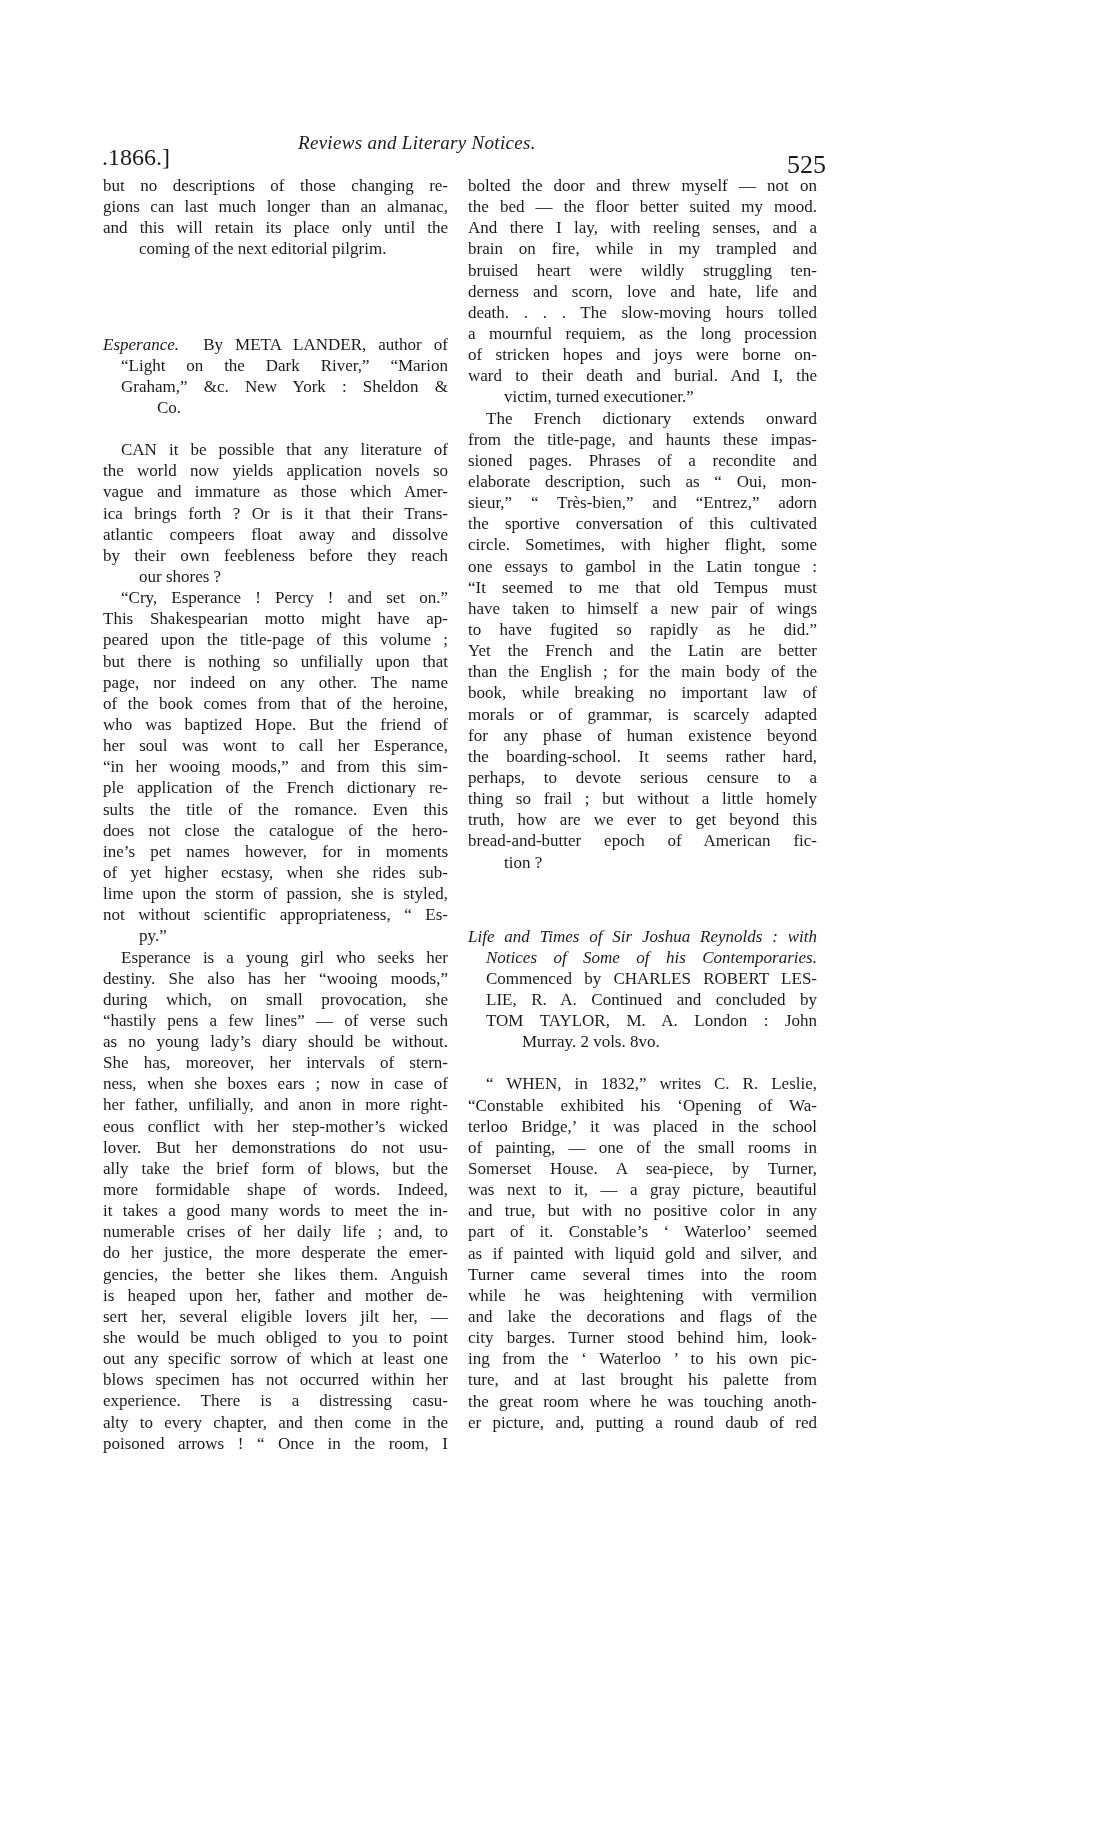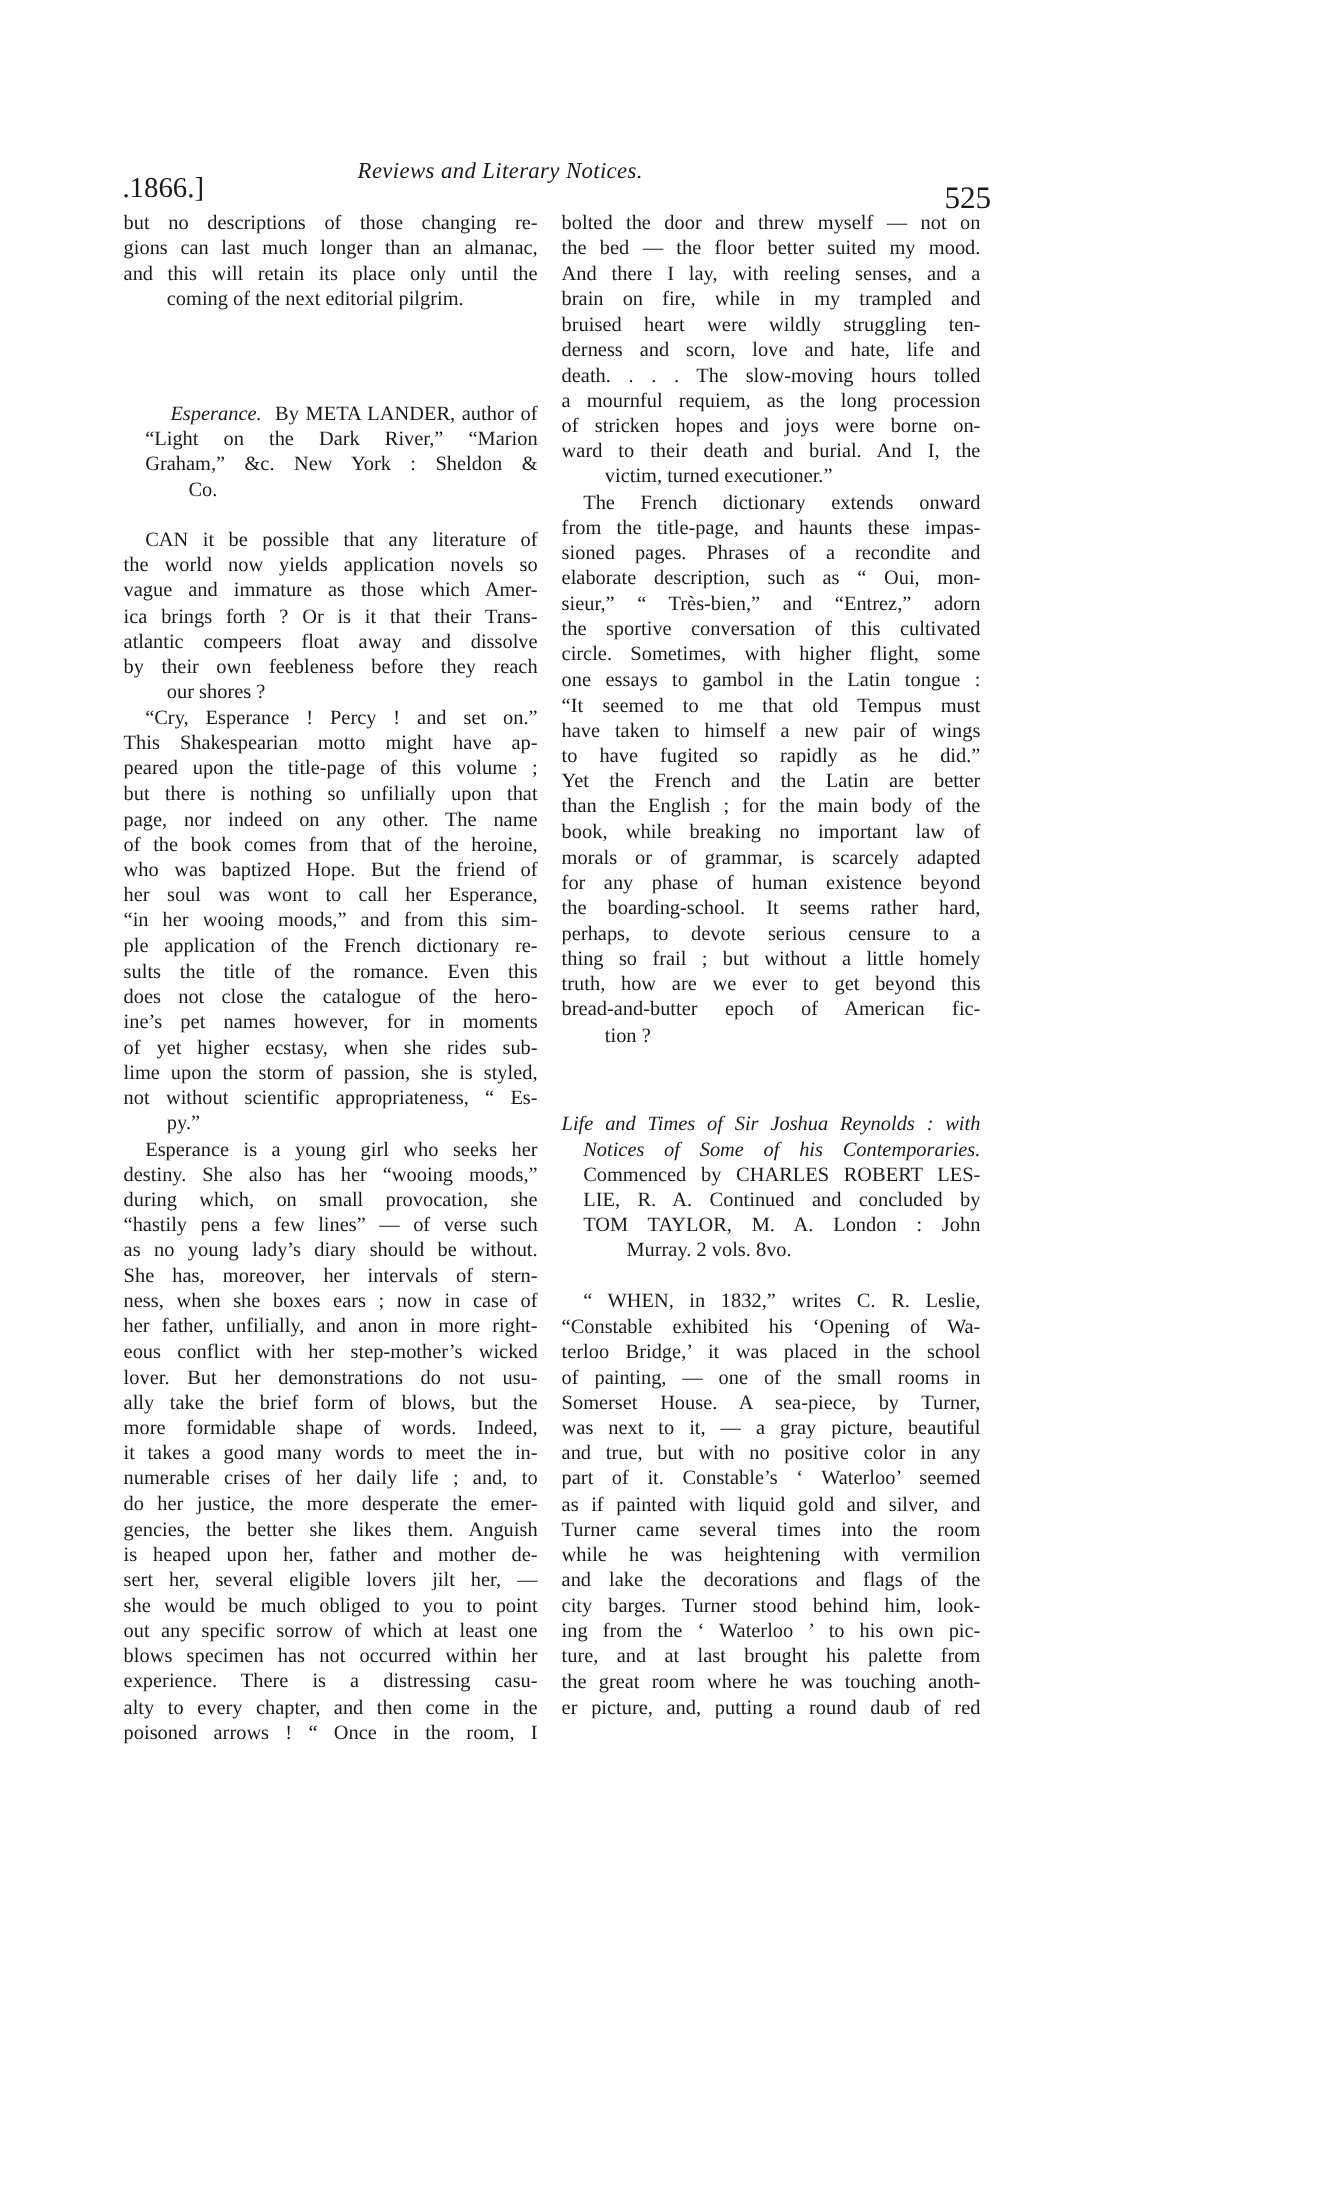--- a/index.html
+++ b/index.html
@@ -11,21 +11,21 @@
   .hdr-title { position: absolute; left: 196px; top: 0; font-size: 19px; font-style: italic; letter-spacing: 0.3px; }
   .hdr-page { position: absolute; right: -4px; top: 18px; font-size: 26px; }
   .col { position: absolute; top: 175px; font-size: 17px; line-height: 21.15px; }
   .col-left { left: 103px; width: 345px; }
   .col-right { left: 468px; width: 349px; }
   .ln { display: block; white-space: nowrap; text-align: justify; text-align-last: justify; height: 21.15px; }
   .ln.last { text-align-last: left; margin-left: 36px; }
   .ln.ind { padding-left: 18px; }
   .ln.hang { padding-left: 18px; }
   .gap { display: block; }
-  i { font-style: italic; margin-left: 39px; }
+  i { font-style: italic; }
 </style>
 </head>
 <body>
 
 <div class="page">
 
   <div class="header">
     <span class="hdr-year">.1866.]</span>
     <span class="hdr-title">Reviews and Literary Notices.</span>
     <span class="hdr-page">525</span>

